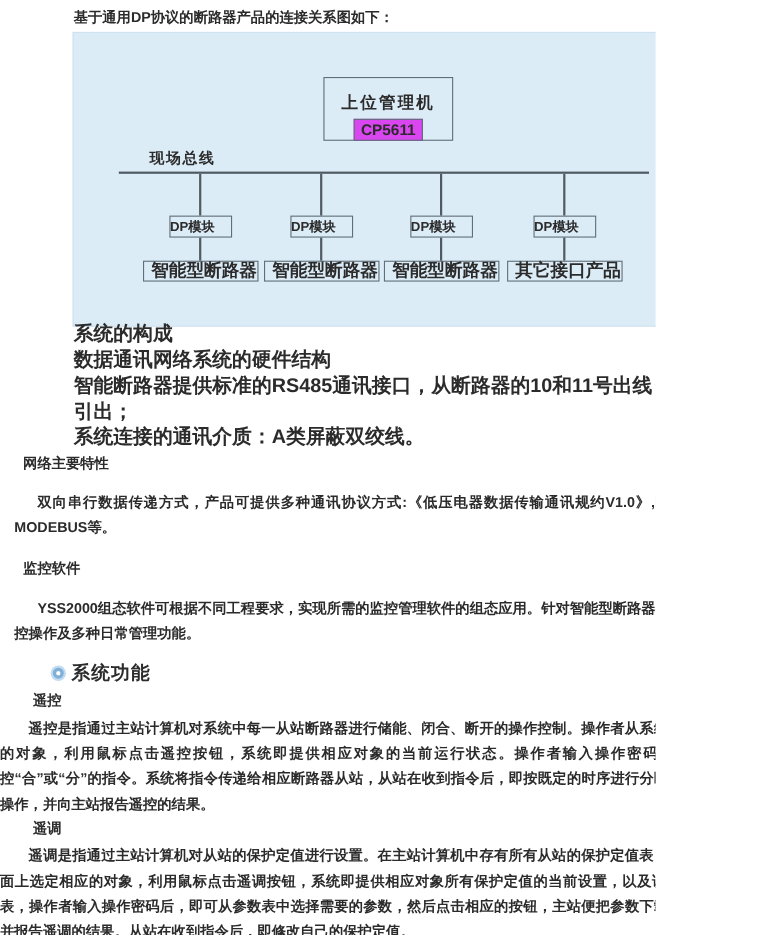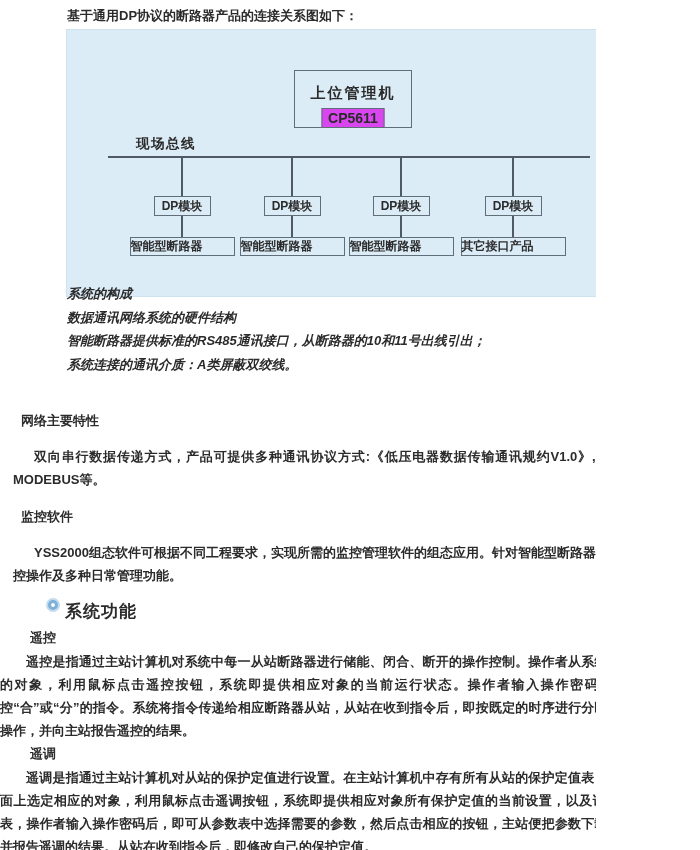--- a/index.html
+++ b/index.html
@@ -25,39 +25,39 @@
     position:absolute; left:50%; bottom:-1px; transform:translateX(-50%);
     width:63px; height:20px; border:1px solid #5f6e78; background:#d946ef;
     font-size:14px; text-align:center; line-height:18px;
   }
   .bus-label { position:absolute; left:69px; top:105px; font-size:13.5px; letter-spacing:1.5px; }
   .bus-line { position:absolute; left:41px; top:126px; width:482px; height:2px; background:#4f5a62; }
   .dia-col { position:absolute; top:128px; width:110px; display:flex; flex-direction:column; align-items:center; }
   .col-1 { left:60px; } .col-2 { left:170px; } .col-3 { left:279px; } .col-4 { left:391px; }
   .vline1 { width:2px; height:38px; background:#4f5a62; }
   .vline2 { width:2px; height:21px; background:#4f5a62; }
-  .dp-box  { width:57px;  height:20px; border:1px solid #5f6e78; font-size:12px; line-height:18px; text-align:center; }
-  .dev-box { width:105px; height:19px; border:1px solid #5f6e78; font-size:12px; line-height:17px; text-align:left; }
+  .dp-box  { width:57px;  height:20px; border:1px solid #5f6e78; font-size:12px; line-height:18px; }
+  .dev-box { width:105px; height:19px; border:1px solid #5f6e78; font-size:16px; line-height:17px; text-align:right; }
 
   
-  .sys-comp { position:absolute; left:67px; top:282px; font-size:13px; line-height:23.6px;font-style:italic; }
+  .sys-comp { position:absolute; left:67px; top:292px; font-size:18px; line-height:23.6px; }
 
   
   .lower { position:absolute; left:0; top:409px; width:700px; font-size:13px; line-height:23.2px; }
   .h-inline { margin:0 0 0 21px; }
   .para { margin:13px; text-indent:21px; text-align:justify; }
-  .sec-head { display:flex; align-items:flex-start; gap:7px; margin:8px 4px 3px 8px;padding-left:40px; }
+  .sec-head { display:flex; align-items:center; gap:7px; margin:8px 4px 3px 8px;padding-left:40px; }
   .sec-head-label { font-size:17px; letter-spacing:1px; }
   .sec-icon {
     width:10px; height:10px; border-radius:50%;
     border:3px solid #7fb0da; background:#ffffff;
     box-shadow:0 0 0 2px #c2dbee, inset 0 0 0 2px #ffffff, inset 0 0 0 5px #9cc2e2;
     flex:0 0 auto;
   }
-  .sub-h { margin:0 0 0 30px; }
+  .sub-h { margin:0 0 0 30px;font-family:Liberation Mono, monospace; }
   .sub-para { margin:0; text-indent:26px; text-align:justify; }
 </style>
 </head>
 <body>
 
 <div class="page">
 
   <div class="doc-title">基于通用DP协议的断路器产品的连接关系图如下：</div>
 
   <div class="diagram">

